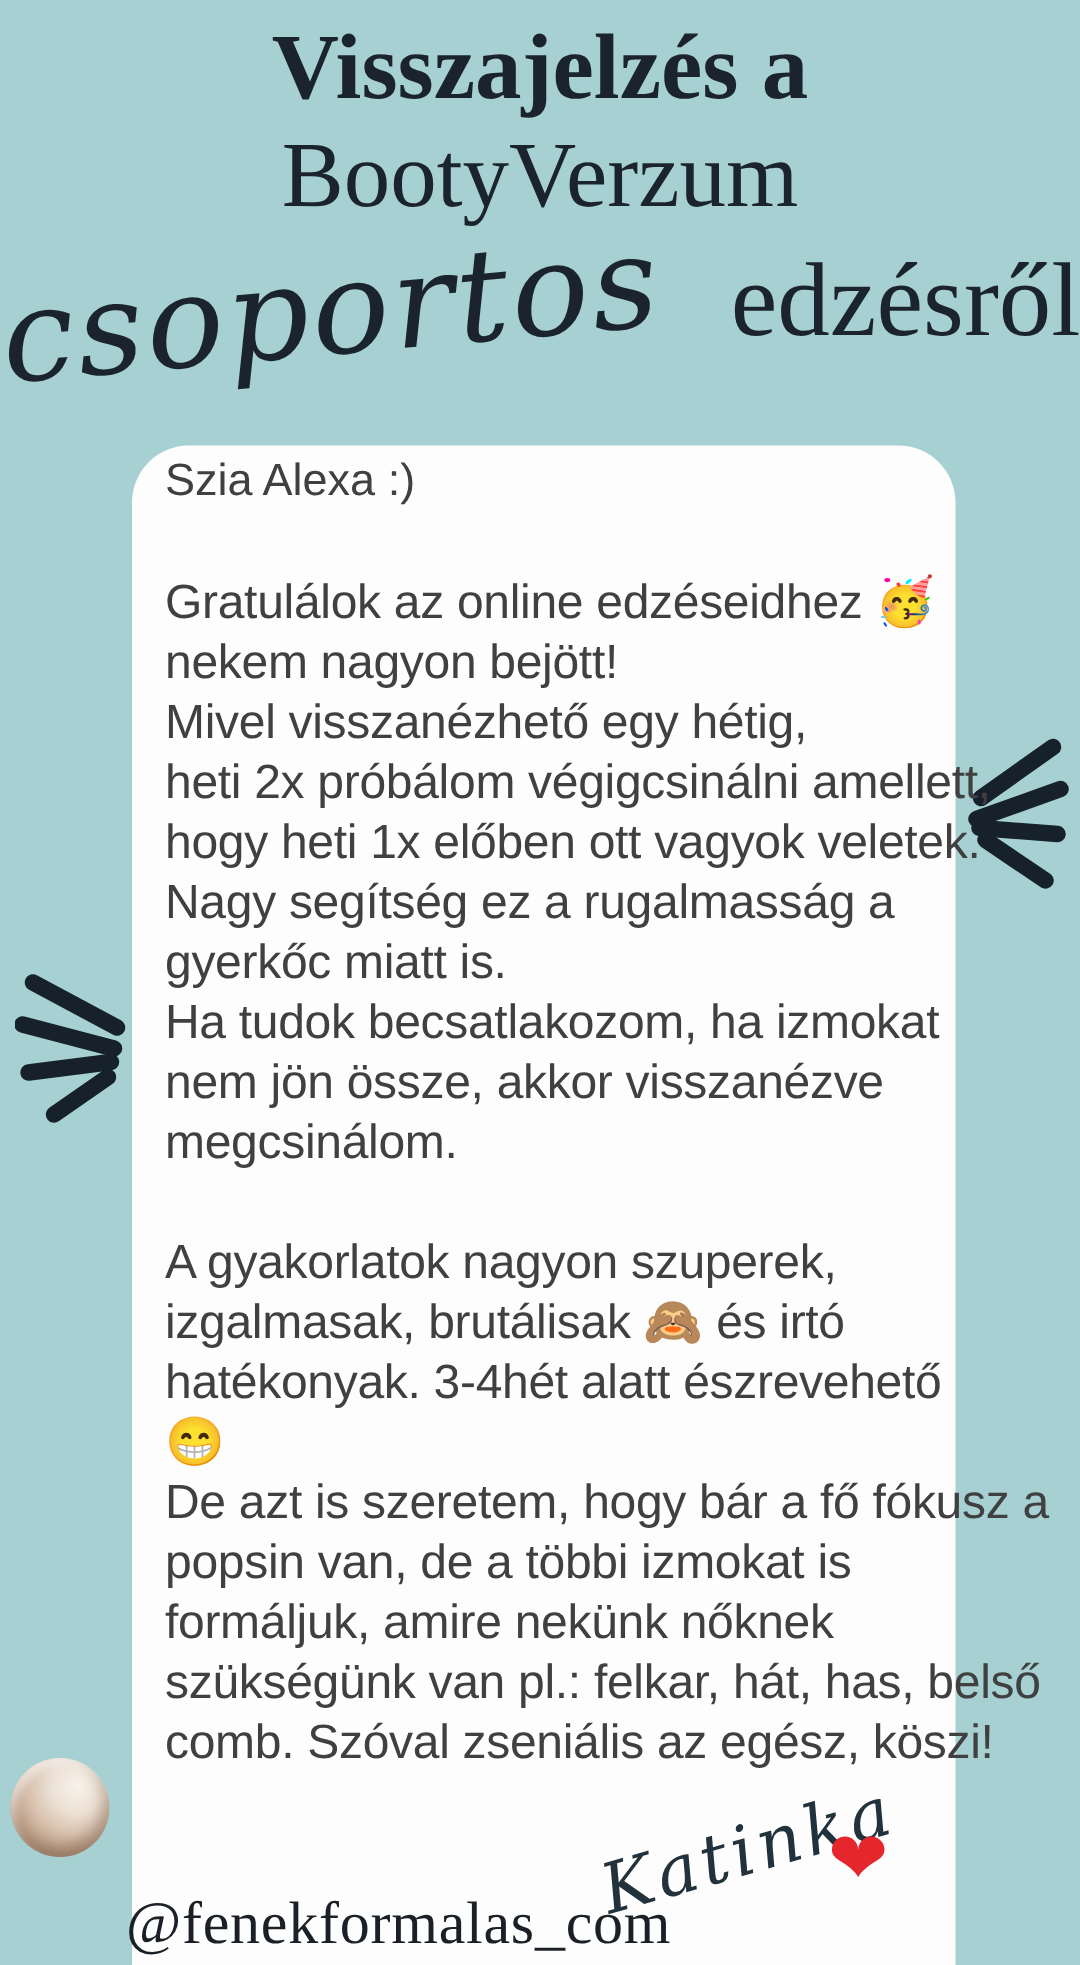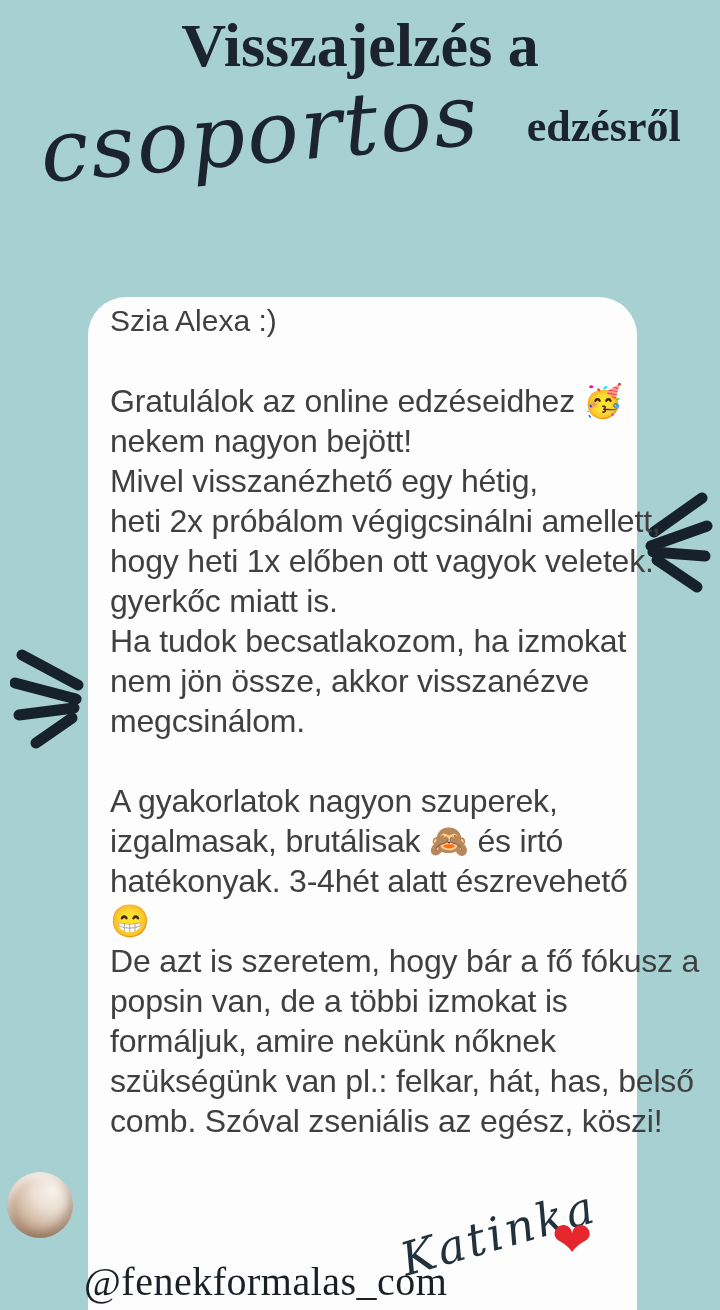--- a/index.html
+++ b/index.html
@@ -24,21 +24,21 @@
     margin-top:2px;
     display:flex;justify-content:center;align-items:center;gap:14px;
   }
   .script-word{
     font-family:"DejaVu Serif",serif;
     font-style:italic;font-weight:400;
     font-size:86px;line-height:90px;
     transform:rotate(-5deg) translateY(6px);
     letter-spacing:2px;
   }
-  .title-line3-suffix{font-size:44px;line-height:80px;font-weight:700;margin-left:33px;}
+  .title-line3-suffix{font-size:70px;line-height:80px;font-weight:400;margin-left:33px;}
 
   
   .whoosh{position:absolute;}
   .whoosh-left{left:10px;top:645px;}
   .whoosh-right{left:644px;top:490px;}
   .whoosh line{stroke:#16212b;stroke-width:11;stroke-linecap:round;}
 
   
   .card{
     position:absolute;left:88px;top:297px;
@@ -78,20 +78,21 @@
     font-size:48px;color:#e6262d;line-height:48px;
   }
 </style>
 </head>
 <body>
 
 <div class="poster">
 
   <header class="title">
     <div class="title-line1">Visszajelzés a</div>
+    <div class="title-line2">BootyVerzum</div>
     <div class="title-line3">
       <span class="script-word">csoportos</span>
       <span class="title-line3-suffix">edzésről</span>
     </div>
   </header>
 
   <svg class="whoosh whoosh-left" width="78" height="108" viewBox="0 0 78 108">
     <line x1="12" y1="10" x2="68" y2="40"></line>
     <line x1="5" y1="38" x2="66" y2="54"></line>
     <line x1="9" y1="70" x2="64" y2="63"></line>
@@ -106,20 +107,21 @@
   </svg>
 
   <section class="card">
     <div class="greeting">Szia Alexa :)</div>
     <div class="para">
         <div class="line">Gratulálok az online edzéseidhez 🥳</div>
         <div class="line">nekem nagyon bejött!</div>
         <div class="line">Mivel visszanézhető egy hétig,</div>
         <div class="line">heti 2x próbálom végigcsinálni amellett,</div>
         <div class="line">hogy heti 1x előben ott vagyok veletek.</div>
+        <div class="line">Nagy segítség ez a rugalmasság a</div>
         <div class="line">gyerkőc miatt is.</div>
         <div class="line">Ha tudok becsatlakozom, ha izmokat</div>
         <div class="line">nem jön össze, akkor visszanézve</div>
         <div class="line">megcsinálom.</div>
       </div>
     <div class="para">
         <div class="line">A gyakorlatok nagyon szuperek,</div>
         <div class="line">izgalmasak, brutálisak 🙈 és irtó</div>
         <div class="line">hatékonyak. 3-4hét alatt észrevehető</div>
         <div class="line">😁</div>

